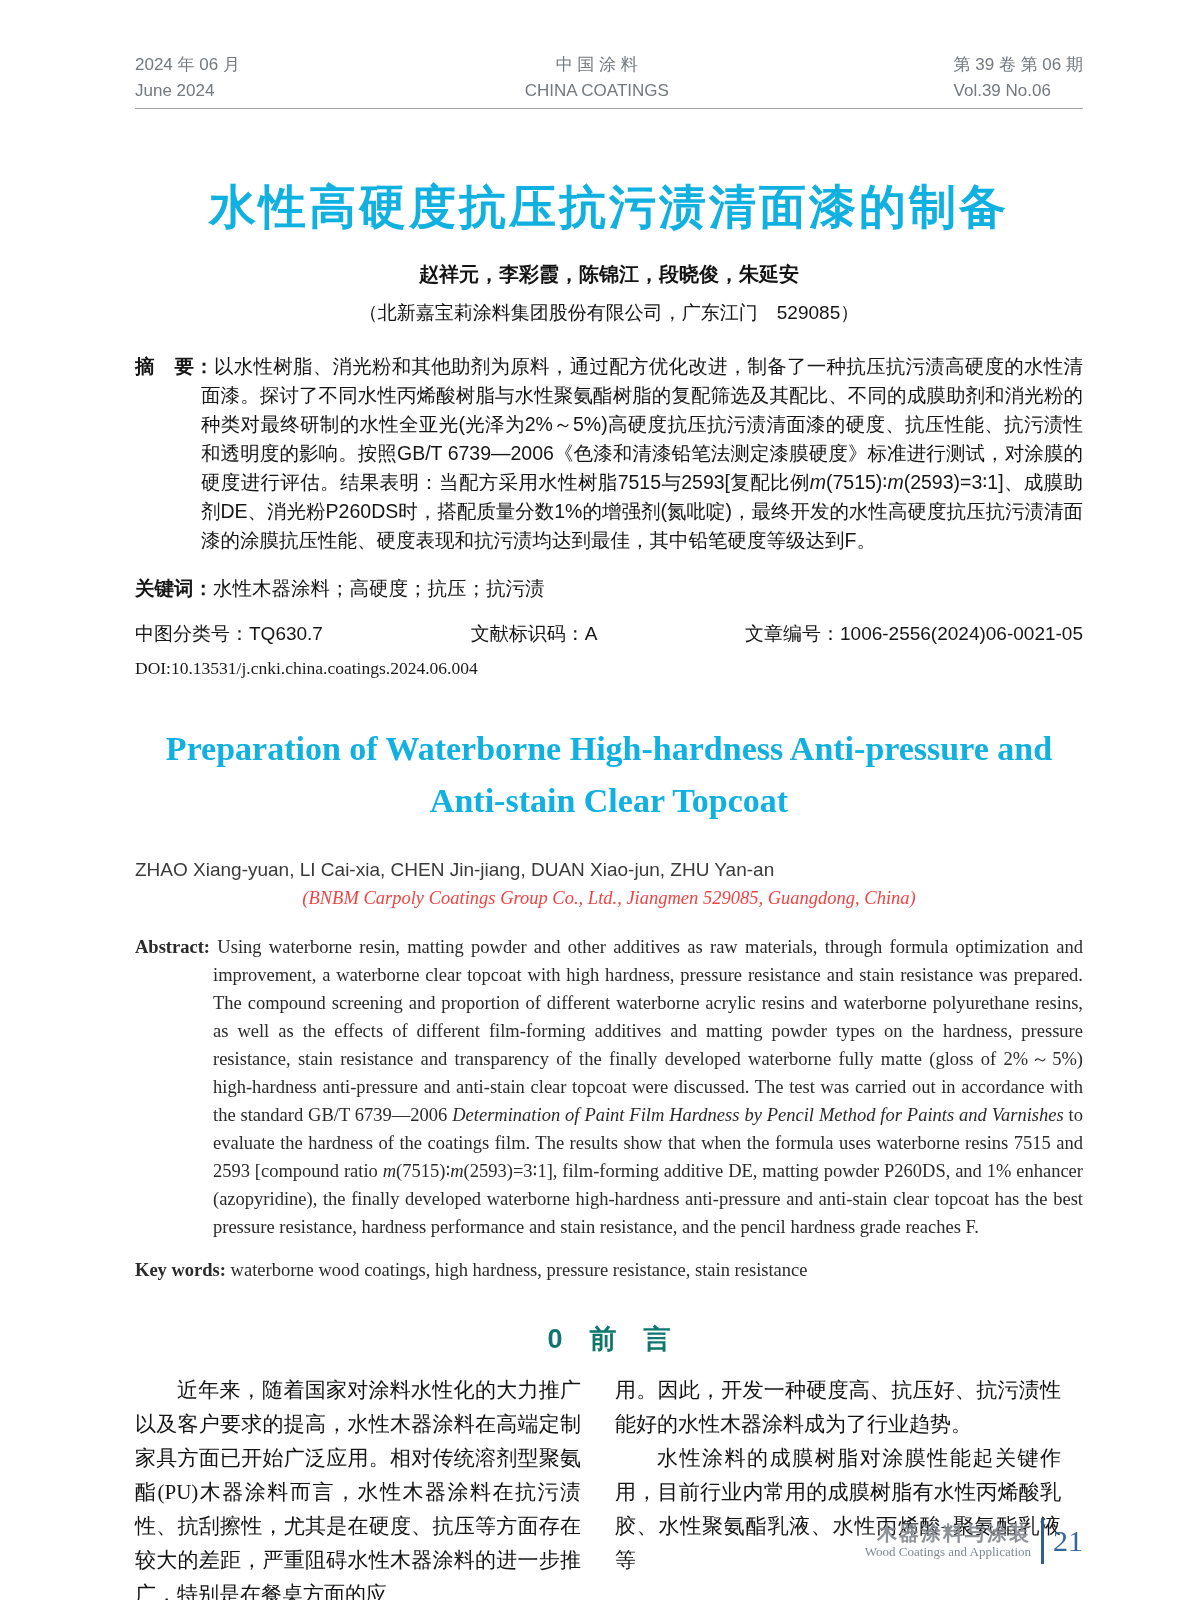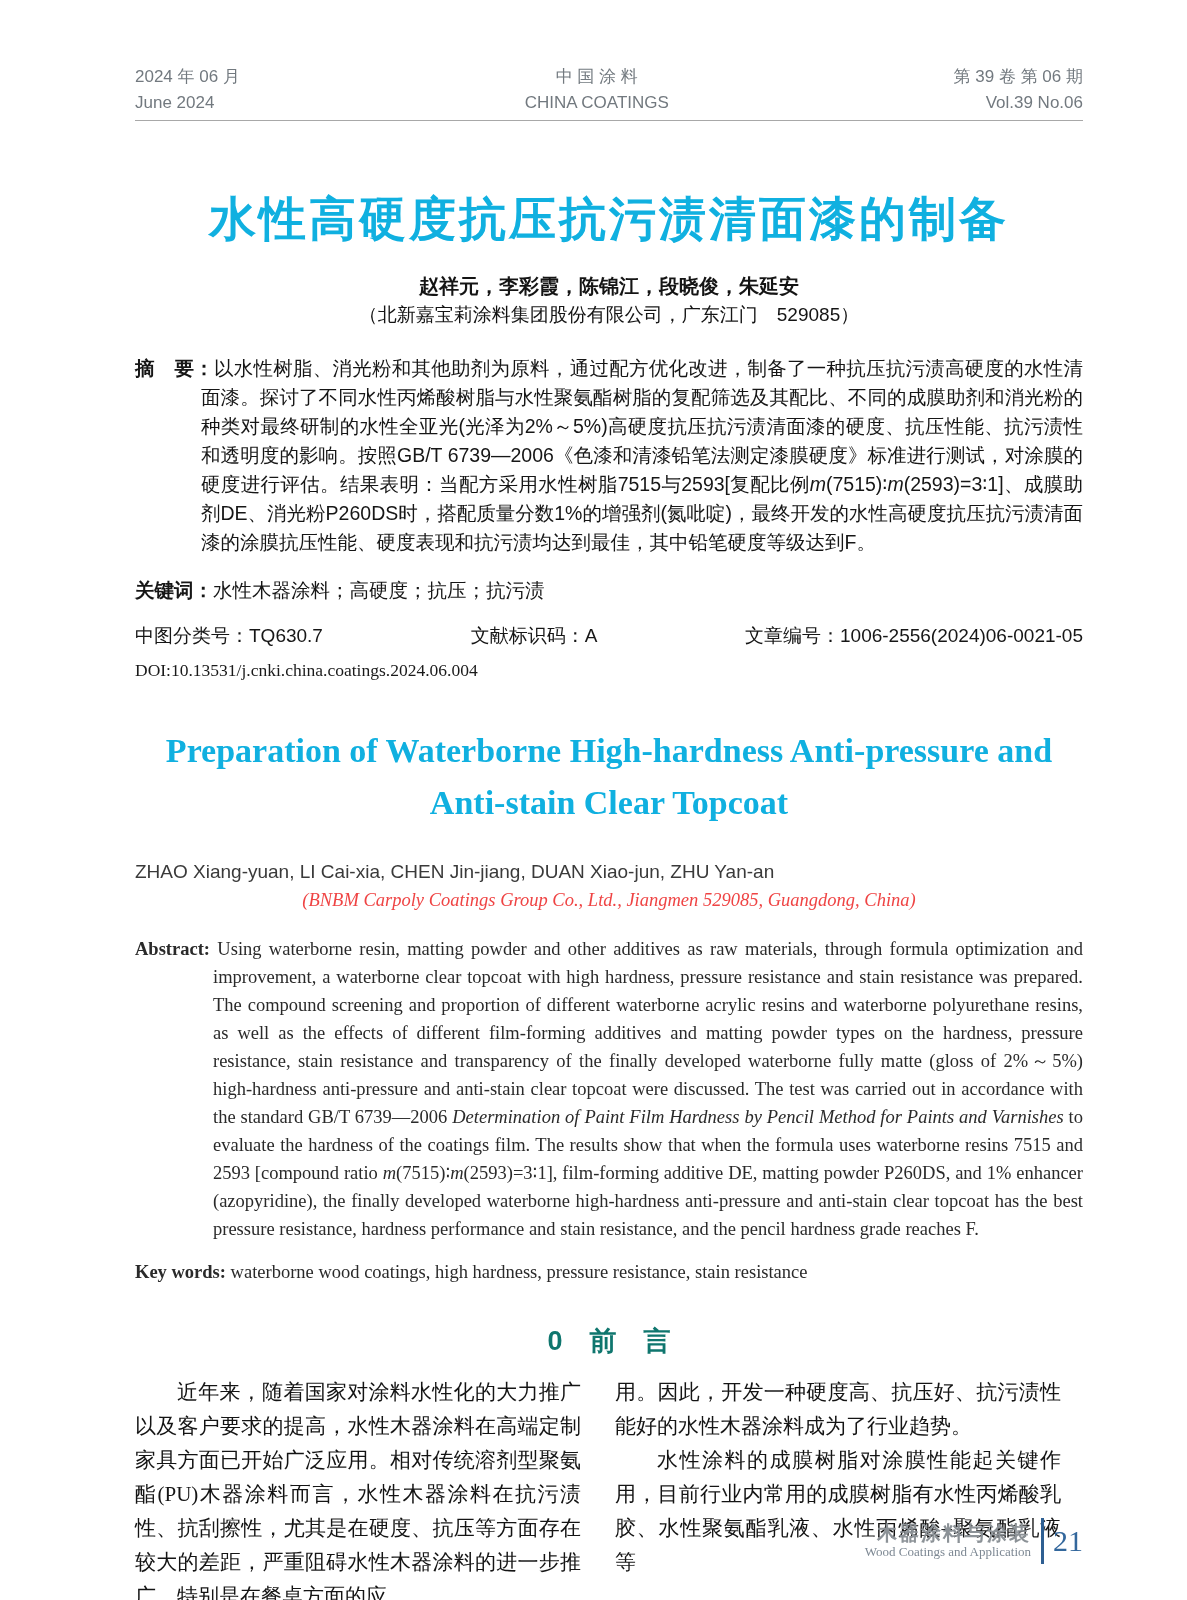--- a/index.html
+++ b/index.html
@@ -5,28 +5,28 @@
   html,body{margin:0;padding:0;background:#ffffff;}
   body{width:1187px;height:1600px;font-family:"Liberation Sans",sans-serif;color:#1f1f1f;}
   .page{position:relative;width:1187px;height:1600px;overflow:hidden;background:#fff;}
   .content{margin-left:135px;width:948px;}
 
   
   .jheader{padding-top:52px;display:flex;justify-content:space-between;align-items:flex-end;
            color:#72797f;font-size:17px;line-height:26px;}
   .jheader .cell{white-space:nowrap;}
   .jheader .cell.center{text-align:center;}
-  .jheader .cell.right{text-align:right;margin-top:12px;}
+  .jheader .cell.right{}
   .header-rule{border:none;border-top:1.5px solid #a8a8a8;margin:4px 0 0 0;}
 
   
   .cn-title{margin-top:70px;text-align:center;color:#10b0e0;font-size:47px;font-weight:bold;
             letter-spacing:3px;line-height:1.2;}
   .cn-authors{margin-top:26px;text-align:center;font-weight:bold;font-size:20px;color:#141414;}
-  .cn-affil{margin-top:2px;text-align:center;font-size:19px;color:#141414;}
+  .cn-affil{margin-top:12px;text-align:center;font-size:19px;color:#141414;}
 
   
   .cn-abstract{margin-top:26px;font-size:19.5px;line-height:29px;text-align:justify;
                padding-left:66px;text-indent:-66px;color:#161616;}
   .cn-abstract b{font-weight:bold;}
   .cn-keywords{margin-top:7px;font-size:19.5px;color:#161616;}
   .cn-keywords b{font-weight:bold;}
   .meta-row{margin-top:14px;display:flex;justify-content:space-between;font-size:19px;color:#161616;}
   .doi-line{margin-top:11px;font-family:"Liberation Serif",serif;font-size:17.5px;color:#1a1a1a;}
 

